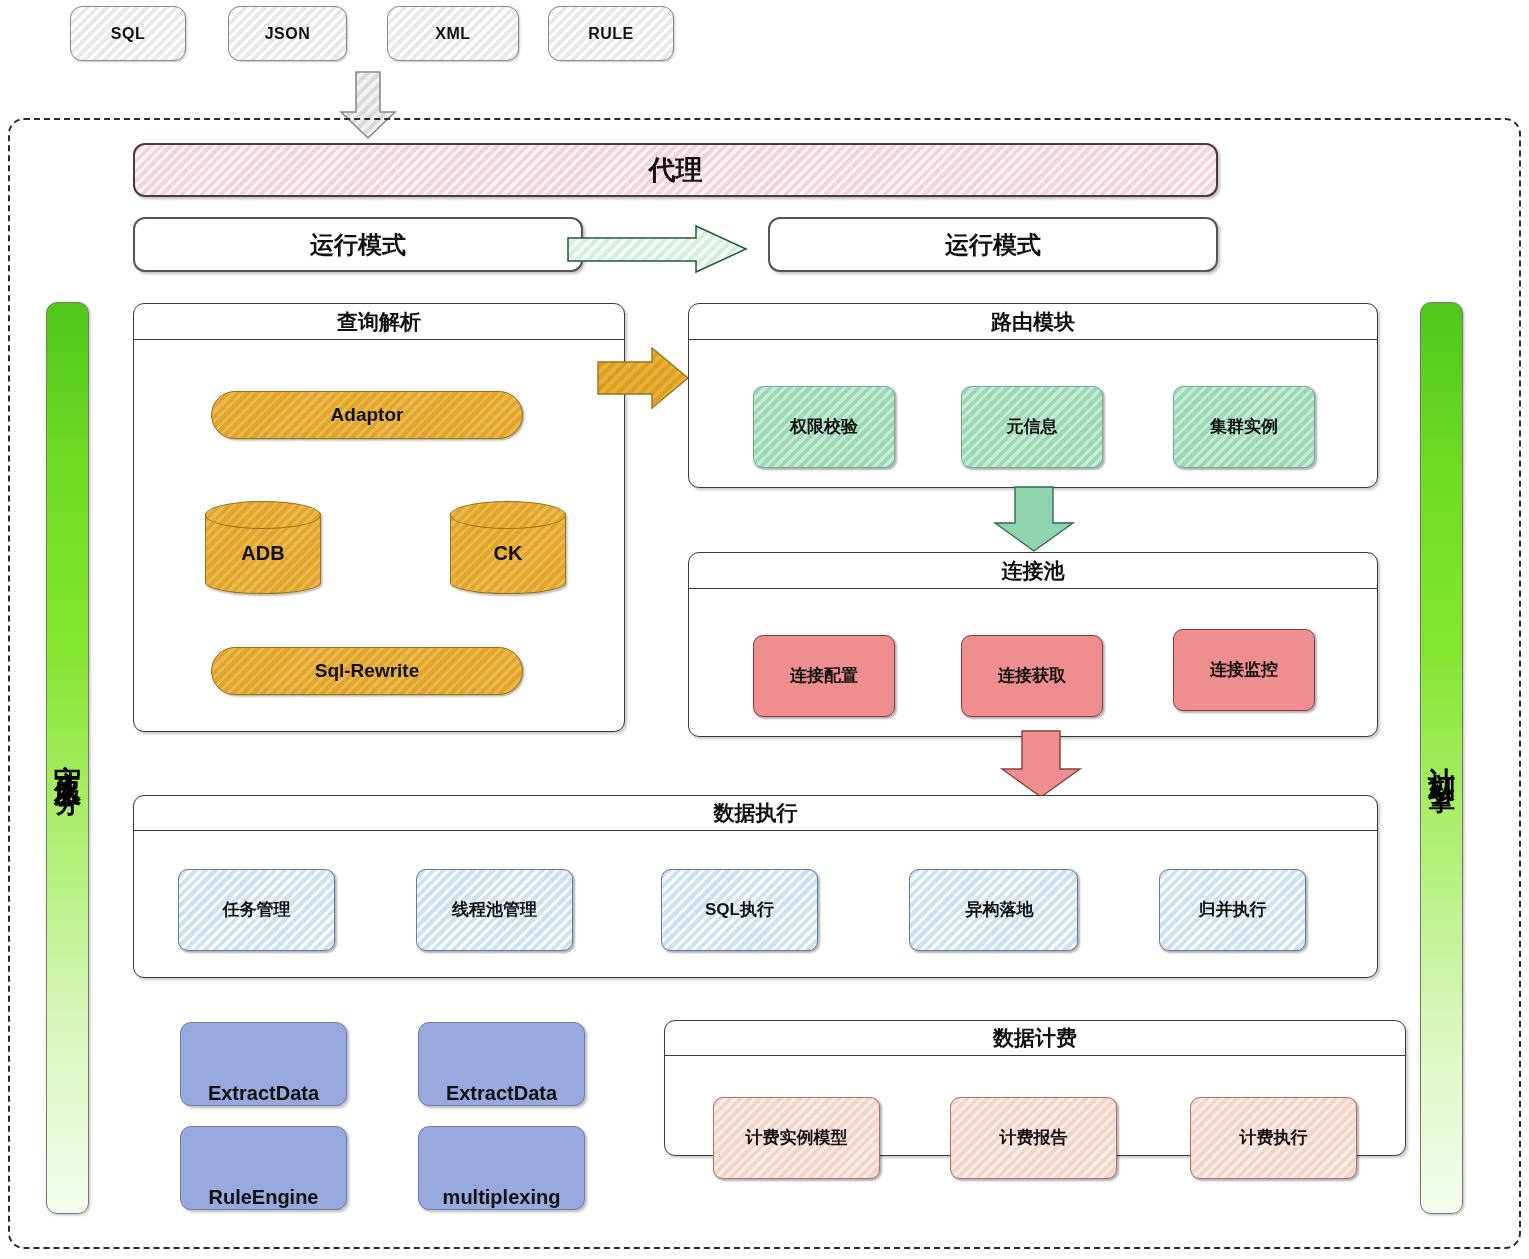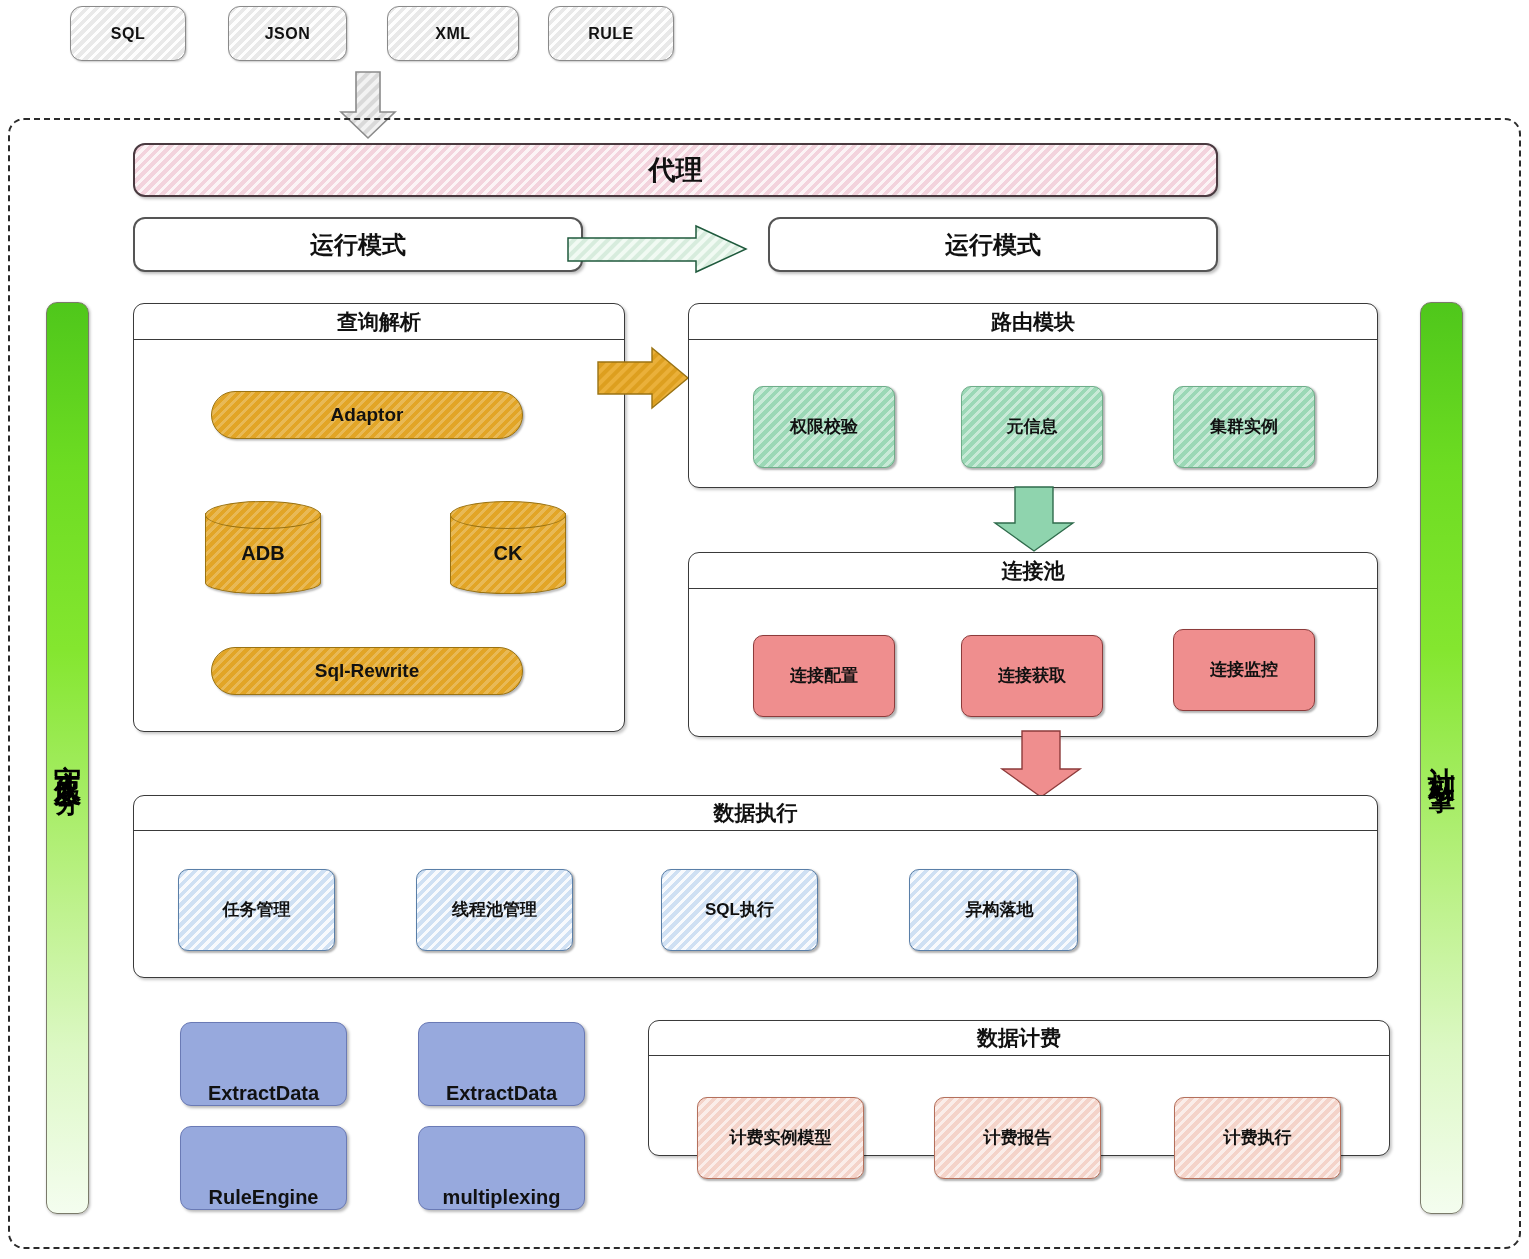--- a/index.html
+++ b/index.html
@@ -280,36 +280,39 @@
   </div>
   <div class="node blue hatch-blue" style="left:282px;top:73px;width:155px;height:80px;">
     <span>线程池管理</span>
   </div>
   <div class="node blue hatch-blue" style="left:527px;top:73px;width:155px;height:80px;">
     <span>SQL执行</span>
   </div>
   <div class="node blue hatch-blue" style="left:775px;top:73px;width:155px;height:80px;padding-left:12px;">
     <span>异构落地</span>
   </div>
+  <div class="node blue hatch-blue" style="left:1025px;top:73px;width:145px;height:80px;">
+    <span>归并执行</span>
+  </div>
 </div>
 
 <div class="pcard" style="left:180px;top:1022px;width:165px;height:82px;">
   <span>ExtractData</span>
 </div>
 <div class="pcard" style="left:418px;top:1022px;width:165px;height:82px;">
   <span>ExtractData</span>
 </div>
 <div class="pcard" style="left:180px;top:1126px;width:165px;height:82px;">
   <span>RuleEngine</span>
 </div>
 <div class="pcard" style="left:418px;top:1126px;width:165px;height:82px;">
   <span>multiplexing</span>
 </div>
 
-<div class="abs panel" style="left:648px;top:1020px;width:742px;height:136px;">
+<div class="abs panel" style="left:664px;top:1020px;width:742px;height:136px;">
   <div class="panel-title" style="height:34px;">
     <span>数据计费</span>
   </div>
   <div class="node salmon hatch-salmon" style="left:48px;top:76px;width:165px;height:80px;">
     <span>计费实例模型</span>
   </div>
   <div class="node salmon hatch-salmon" style="left:285px;top:76px;width:165px;height:80px;">
     <span>计费报告</span>
   </div>
   <div class="node salmon hatch-salmon" style="left:525px;top:76px;width:165px;height:80px;">

